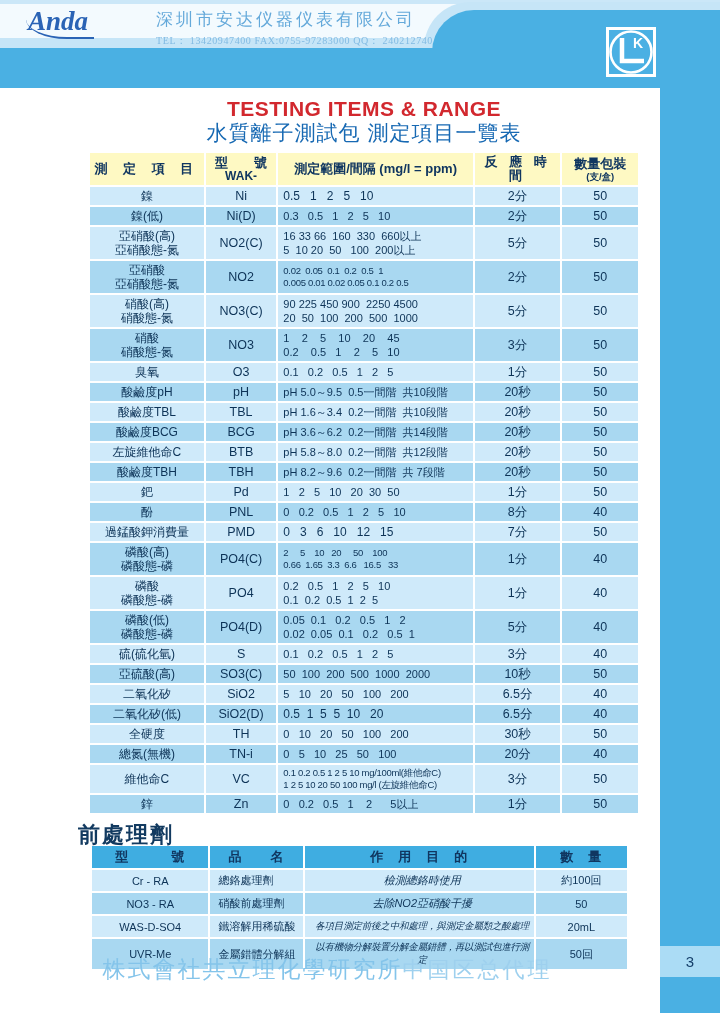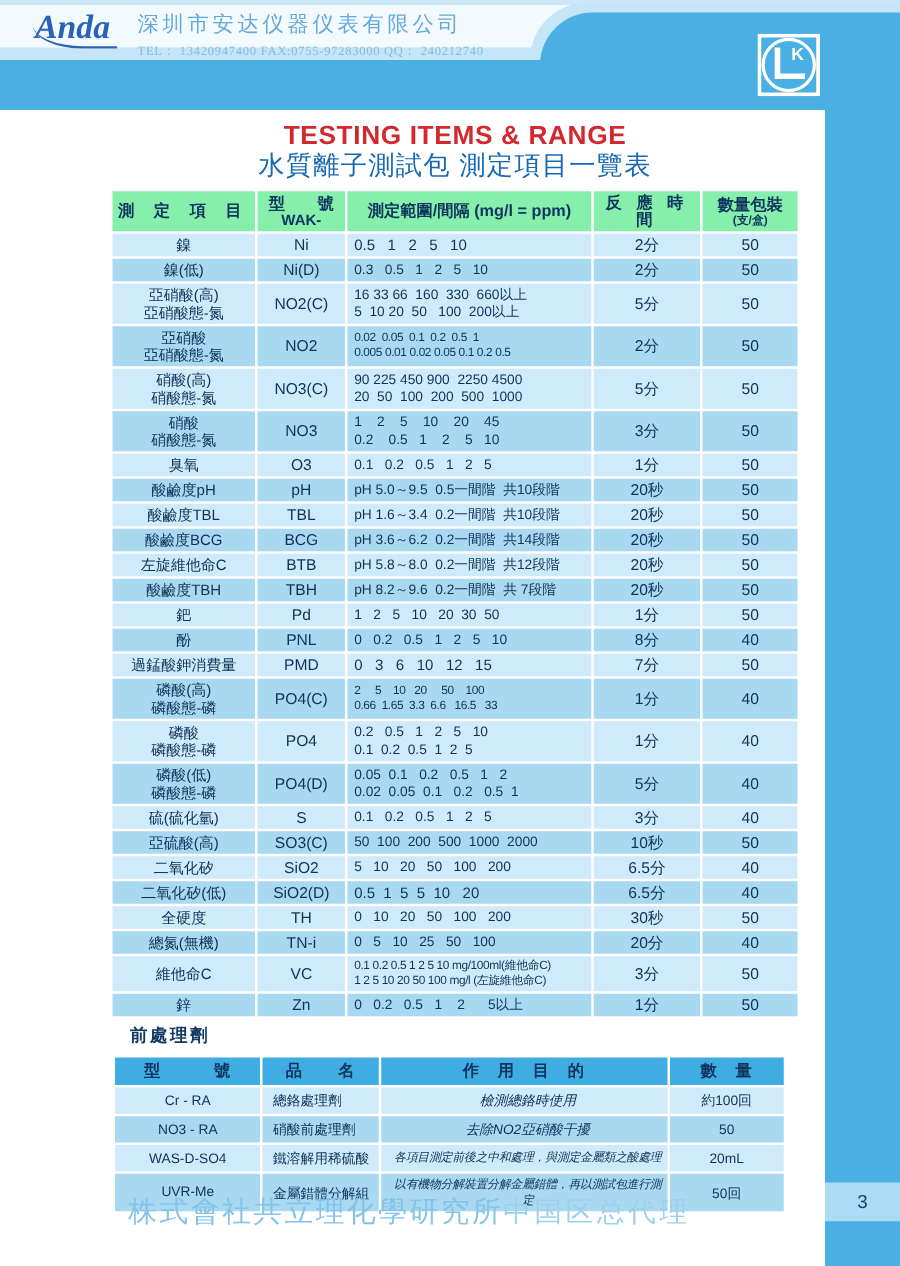--- a/index.html
+++ b/index.html
@@ -12,57 +12,57 @@
   .top-area{left:0;top:4px;width:720px;height:44px;background:#f3fafe;}
   .rim-curve{left:424px;top:2px;width:296px;height:86px;background:#c6e5f7;border-top-left-radius:46px;}
   .band-curve{left:432px;top:10px;width:288px;height:78px;background:#4ab0e3;border-top-left-radius:42px;}
   .strip{left:0;top:38px;width:470px;height:10px;background:#c6e5f7;}
   .band-main{left:0;top:48px;width:720px;height:40px;background:#4ab0e3;}
   .right-band{left:660px;top:80px;width:60px;height:933px;background:#4ab0e3;}
   .page-box{left:660px;top:946px;width:60px;height:31px;background:#abdcf5;display:flex;
             align-items:center;justify-content:center;color:#16406b;font-size:15px;}
 
   
-  .brand{left:26px;top:6px;display:flex;align-items:flex-start;}
+  .brand{left:26px;top:6px;display:flex;align-items:flex-start;gap:46px;}
   .anda{font-family:"Liberation Serif",serif;font-style:italic;font-weight:bold;
         font-size:27px;color:#2a63b5;line-height:30px;border-bottom:2px solid #2a63b5;
         border-bottom-left-radius:60%;padding:0 6px 1px 2px;}
   .company-block{margin-left:16px;}
   .company{font-family:"Liberation Serif",serif;font-size:17px;color:#64a9da;letter-spacing:3px;line-height:20px;margin-top:4px;}
   .tel{font-family:"Liberation Serif",serif;font-size:10px;color:#82bbe3;letter-spacing:0.6px;margin-top:4px;}
 
   
   .lk-logo{left:606px;top:27px;width:50px;height:50px;}
 
   
   .titles{left:90px;top:98px;width:548px;text-align:center;}
   .title-en{color:#d2282e;font-size:21px;font-weight:bold;letter-spacing:0.5px;line-height:22px;}
   .title-zh{color:#1769b3;font-size:21px;font-weight:normal;letter-spacing:1px;line-height:25px;}
 
   
   table{border-collapse:separate;border-spacing:2px;table-layout:fixed;}
   .main-table{left:88px;top:151px;width:552px;}
-  .main-table th{background:#86efac;color:#103660;font-weight:bold;font-size:13px;
+  .main-table th{background:#fef9c3;color:#103660;font-weight:bold;font-size:13px;
                  height:30px;padding:1px 2px;vertical-align:middle;text-align:center;line-height:14px;}
   .main-table td{color:#0d3357;padding:2px 2px;vertical-align:middle;line-height:14px;}
   .rl td{background:#cfeafa;}
   .rd td{background:#a9d8f1;}
   .c-item{text-align:center;white-space:pre-line;font-size:12px;}
   .c-model{text-align:center;font-size:12.5px;}
   .c-range{text-align:left;white-space:pre;font-size:12px;padding-left:5px !important;}
   .c-range.rm{font-size:11px;}
   .c-range.rs{font-size:9.5px;letter-spacing:-0.3px;line-height:12px !important;}
   .c-time,.c-qty{text-align:center;font-size:12.5px;}
   .th-item{letter-spacing:6px;}
   .th-time{letter-spacing:4px;}
   .th-sub{font-size:9.5px;font-weight:bold;line-height:11px;}
   .th-wak{font-size:12px;line-height:12px;}
 
   
-  .pre-heading{left:104px;top:820px;font-size:14px;font-weight:bold;color:#123a60;letter-spacing:2px;}
+  .pre-heading{left:78px;top:820px;font-size:22px;font-weight:bold;color:#123a60;letter-spacing:2px;}
   .pre-table{left:90px;top:844px;width:539px;}
   .pre-table th{background:#3fade1;color:#103660;font-weight:bold;font-size:13px;height:20px;
                 padding:1px 2px;text-align:center;letter-spacing:1px;}
   .pre-table td{color:#0d3357;padding:2px 2px;height:17px;font-size:11px;vertical-align:middle;}
   .p-model{text-align:center;}
   .p-name{text-align:left;padding-left:8px !important;}
   .p-purpose{text-align:center;padding-left:8px !important;font-style:italic;}
   .p-purpose.p-sm{font-size:9.5px;letter-spacing:-0.2px;}
   .p-qty{text-align:center;}
 

